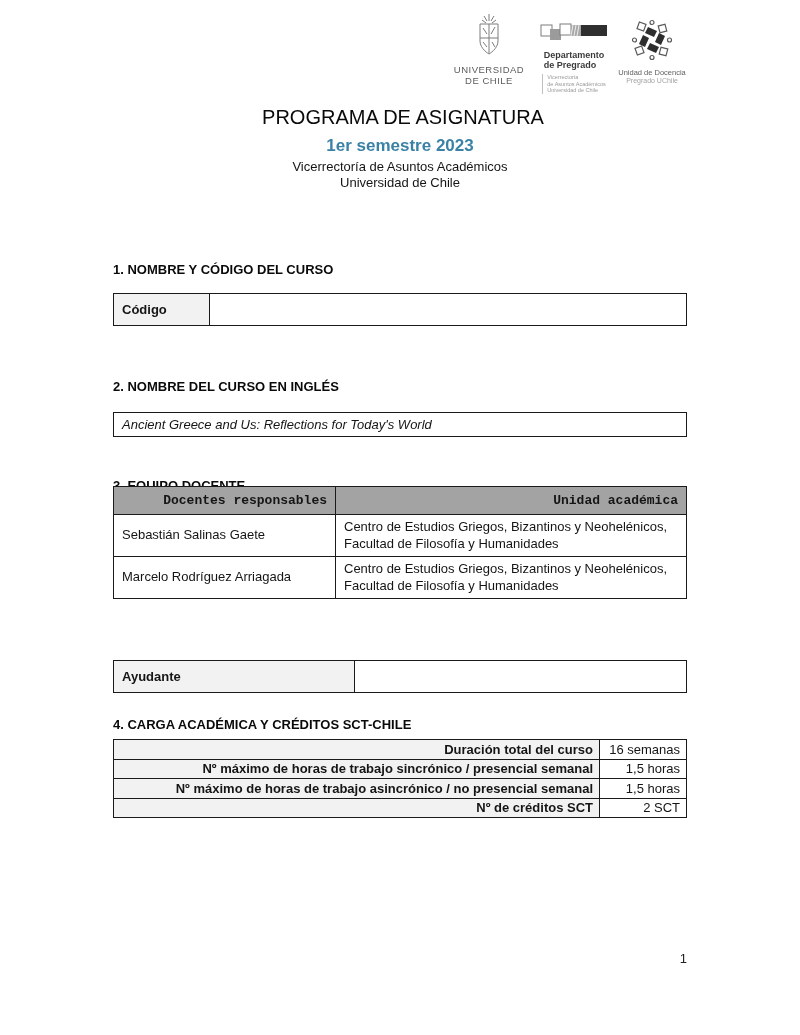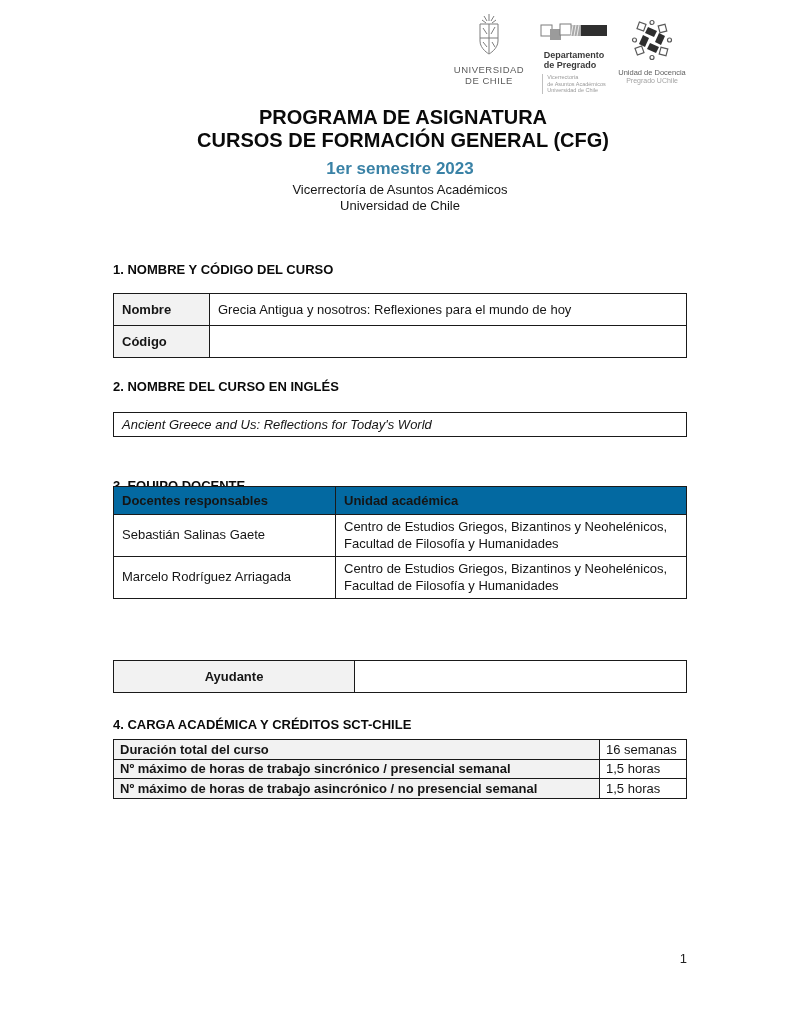--- a/index.html
+++ b/index.html
@@ -20,21 +20,21 @@
   .logo-dp { width:78px; align-items:center; padding-top:8px; }
   .dp-title { margin-top:4px; font-size:9px; line-height:10px; font-weight:bold; color:#3a3a3a; }
   .dp-sub { margin-top:4px; padding-left:4px; border-left:1px solid #c0c0c0;
     font-size:5.5px; line-height:6.5px; color:#9a9a9a; }
   .logo-ud { width:72px; padding-top:4px; }
   .ud-line1 { margin-top:2px; font-size:7.5px; line-height:9px; color:#5f5f5f; }
   .ud-line2 { font-size:7px; line-height:8px; color:#a3a3a3; }
 
   
   .title-block { position:absolute; top:106px; left:0; width:800px; text-align:center; }
-  .doc-title { font-size:20px; line-height:23px; font-weight:bold; color:#0a0a0a;padding-left:6px; }
+  .doc-title { font-size:20px; line-height:23px; font-weight:normal; color:#0a0a0a;padding-left:6px; }
   .semester { margin-top:7px; font-size:17px; line-height:19px; font-weight:bold; color:#3a82a6; }
   .dept-line { font-size:13px; line-height:15.5px; color:#151515; }
   .dept-lines { margin-top:4px; }
 
   
   .section-heading { position:absolute; left:113px; width:574px;
     font-size:13px; font-weight:bold; color:#0a0a0a; }
   table { border-collapse:collapse; table-layout:fixed; }
   .doc-table { position:absolute; left:113px; width:574px; background:#fff; }
   .doc-table td, .doc-table th { border:1.5px solid #1a1a1a; font-size:13px;
@@ -42,29 +42,29 @@
   .cell-label { background:#f2f2f2; font-weight:bold; }
 
   .t1 { top:293px; }
   .t1 td { height:32px; }
   .t1 .cell-label { width:96px; }
 
   .t2 { top:412px; }
   .t2 td { height:24px; font-style:italic; }
 
   .t3 { top:486px; }
-  .t3 th { background:#0369a1; height:28px; text-align:left; font-size:13px; }
+  .t3 th { background:#a3a3a3; height:28px; text-align:right; font-size:13px;font-family:Liberation Mono, monospace; }
   .t3 .col-name { width:222px; }
   .t3 td { height:42px; line-height:16.5px; }
 
   .t-ayu { top:660px; }
   .t-ayu td { height:32px; }
-  .t-ayu .cell-label { width:241px;text-align:center; }
-
-  .t4 { top:739px; }
+  .t-ayu .cell-label { width:241px; }
+
+  .t4 { top:739px;text-align:right; }
   .t4 td { height:19.5px; padding:1px 6px; }
   .t4 .cell-value { width:87px; }
 
   .page-number { position:absolute; top:951px; left:113px; width:574px;
     text-align:right; font-size:13px; color:#222; }
 </style>
 </head>
 <body>
 
 <div class="page">
@@ -140,35 +140,30 @@
           </g>
         </svg>
       </span>
       <div class="ud-line1">Unidad de Docencia</div>
       <div class="ud-line2">Pregrado UChile</div>
     </div>
   </div>
 
   <div class="title-block">
     <div class="doc-title">PROGRAMA DE ASIGNATURA</div>
-    <div class="doc-title">CURSOS DE FORMACIÓN GENERAL (CFG)</div>
     <div class="semester">1er semestre 2023</div>
     <div class="dept-lines">
       <div class="dept-line">Vicerrectoría de Asuntos Académicos</div>
       <div class="dept-line">Universidad de Chile</div>
     </div>
   </div>
 
   <div class="section-heading" style="top:262px;">1. NOMBRE Y CÓDIGO DEL CURSO</div>
   <table class="doc-table t1">
     <tbody>
-        <tr>
-      <td class="cell-label">Nombre</td>
-      <td>Grecia Antigua y nosotros: Reflexiones para el mundo de hoy</td>
-    </tr>
     <tr>
       <td class="cell-label">Código</td>
       <td></td>
     </tr>
   </tbody>
     </table>
 
   <div class="section-heading" style="top:379px;">2. NOMBRE DEL CURSO EN INGLÉS</div>
   <table class="doc-table t2">
     <tbody>
@@ -213,18 +208,22 @@
       <td class="cell-value">16 semanas</td>
     </tr>
     <tr>
       <td class="cell-label">Nº máximo de horas de trabajo sincrónico / presencial semanal</td>
       <td class="cell-value">1,5 horas</td>
     </tr>
     <tr>
       <td class="cell-label">Nº máximo de horas de trabajo asincrónico / no presencial semanal</td>
       <td class="cell-value">1,5 horas</td>
     </tr>
+    <tr>
+      <td class="cell-label">Nº de créditos SCT</td>
+      <td class="cell-value">2 SCT</td>
+    </tr>
   </tbody>
     </table>
 
   <div class="page-number">1</div>
 
 </div>
 
 </body></html>

